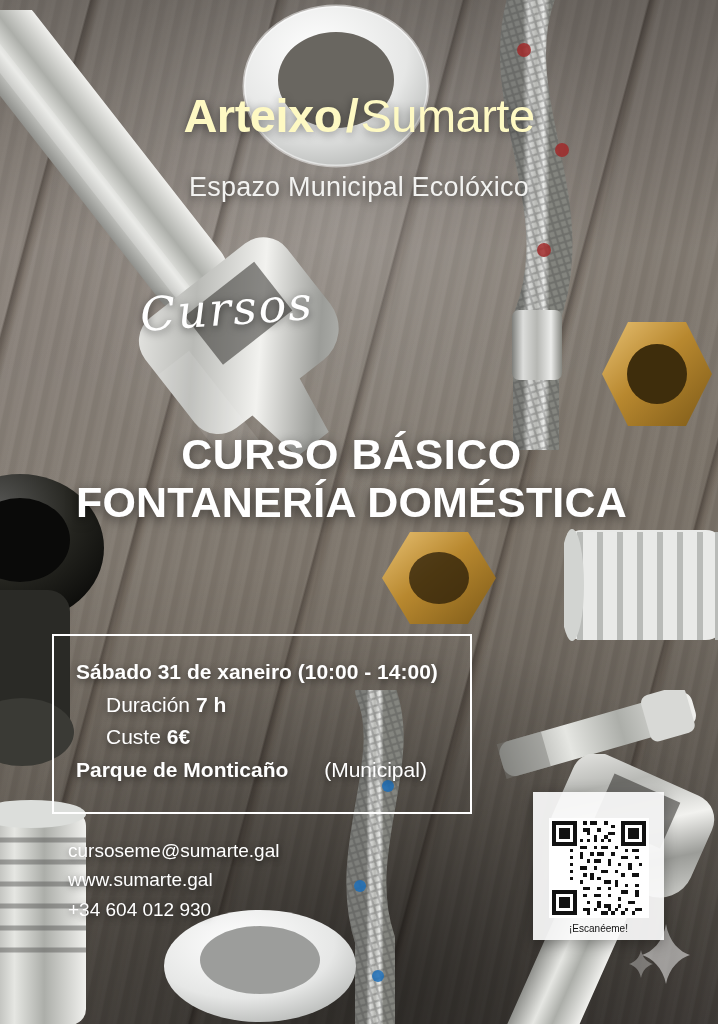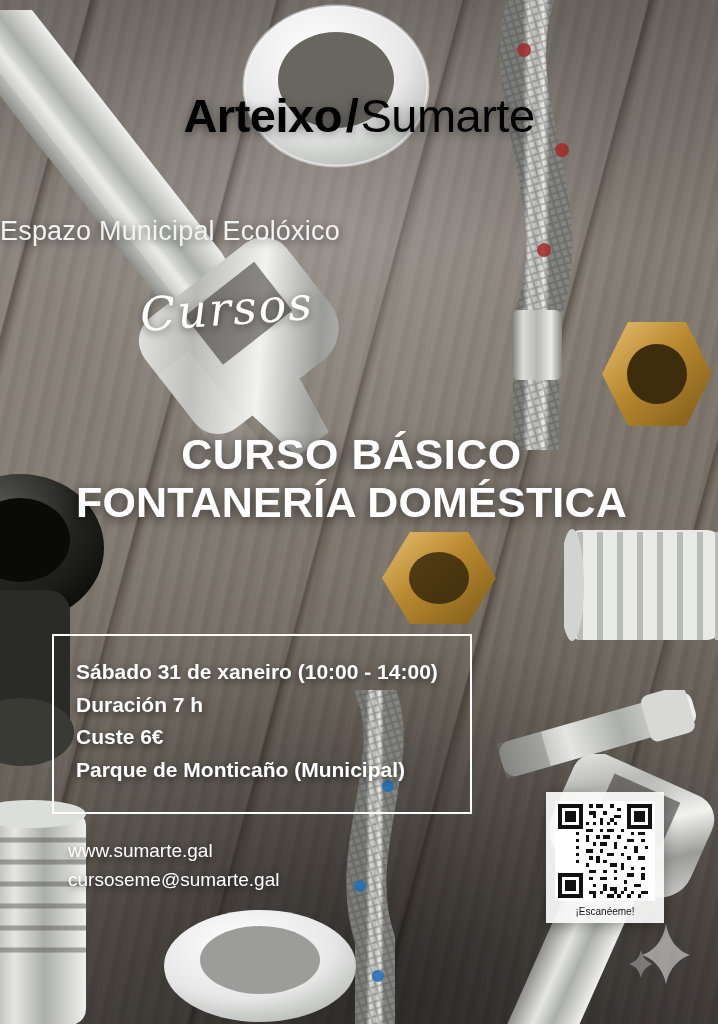--- a/index.html
+++ b/index.html
@@ -137,41 +137,41 @@
   }
 
   
   .content { position: absolute; inset: 0; }
 
   .brand {
     position: absolute;
     top: 92px;
     left: 0; right: 0;
     text-align: center;
-    color: #000000;
+    color: #fef9c3;
     font-size: 47px;
     line-height: 1;
     letter-spacing: -0.5px;
     text-shadow: 0 2px 10px rgba(0,0,0,0.45);
     white-space: nowrap;
   }
   .brand .b-strong { font-weight: 700; }
   .brand .b-slash { font-weight: 700; margin: 0 2px 0 4px; }
   .brand .b-light { font-weight: 300; }
 
   .subtitle {
     position: absolute;
     top: 172px;
     left: 0; right: 0;
+    text-align: center;
     color: #f2f2f0;
     font-size: 27px;
     font-weight: 300;
     letter-spacing: 0.2px;
     text-shadow: 0 2px 8px rgba(0,0,0,0.5);
-    margin-top: 44px;
   }
 
   .cursos-script {
     position: absolute;
     top: 286px;
     left: 140px;
     width: 170px;
     text-align: center;
     color: #ffffff;
     font-family: "DejaVu Serif", serif;
@@ -208,21 +208,21 @@
     text-shadow: 0 2px 7px rgba(0,0,0,0.55);
   }
   .details .row {
     font-size: 21px;
     line-height: 1.55;
     font-weight: 300;
     white-space: nowrap;
   }
   .details .row.bold { font-weight: 700; }
   .details .row b { font-weight: 700; }
-  .details .row .light { font-weight: 700; }
+  .details .row .light { font-weight: 400; margin-left: 30px; }
 
   .contact {
     position: absolute;
     left: 68px;
     top: 836px;
     color: #ffffff;
     font-size: 19px;
     font-weight: 300;
     line-height: 1.55;
     text-shadow: 0 2px 7px rgba(0,0,0,0.55);
@@ -245,23 +245,23 @@
     border: 1.6px solid #ffffff;
     border-radius: 50%;
     border-bottom-color: transparent;
     transform: rotate(45deg);
   }
 
   .qr-card {
     position: absolute;
     right: 54px;
     top: 792px;
-    width: 118px;
+    width: 131px;
     background: rgba(250,250,250,0.93);
-    padding: 9px 8px 6px 8px;
+    padding: 26px 8px 6px 8px;
     text-align: center;
     box-shadow: 0 3px 14px rgba(0,0,0,0.3);
   }
   .qr-card .qr {
     width: 100px;
     height: 100px;
     margin: 0 auto;
     display: block;
   }
   .qr-card .qr-caption {
@@ -474,22 +474,23 @@
       </div>
       <div class="row">
         <span class="light">Custe </span><b>6€</b>
       </div>
       <div class="row">
         <b>Parque de Monticaño</b><span class="light"> (Municipal)</span>
       </div>
     </div>
 
     <div class="contact">
+      <div class="line">cursoseme@sumarte.gal</div>
       <div class="line">www.sumarte.gal</div>
-      <div class="line">cursoseme@sumarte.gal</div>
+      <div class="line">+34 604 012 930</div>
     </div>
 
     <div class="qr-card">
       <svg class="qr" viewBox="0 0 29 29" shape-rendering="crispEdges">
         <rect width="29" height="29" fill="#ffffff"></rect>
         <g fill="#111111">
 
           <rect x="1" y="1" width="7" height="1"></rect>
             <rect x="1" y="7" width="7" height="1"></rect>
           <rect x="1" y="1" width="1" height="7"></rect>

